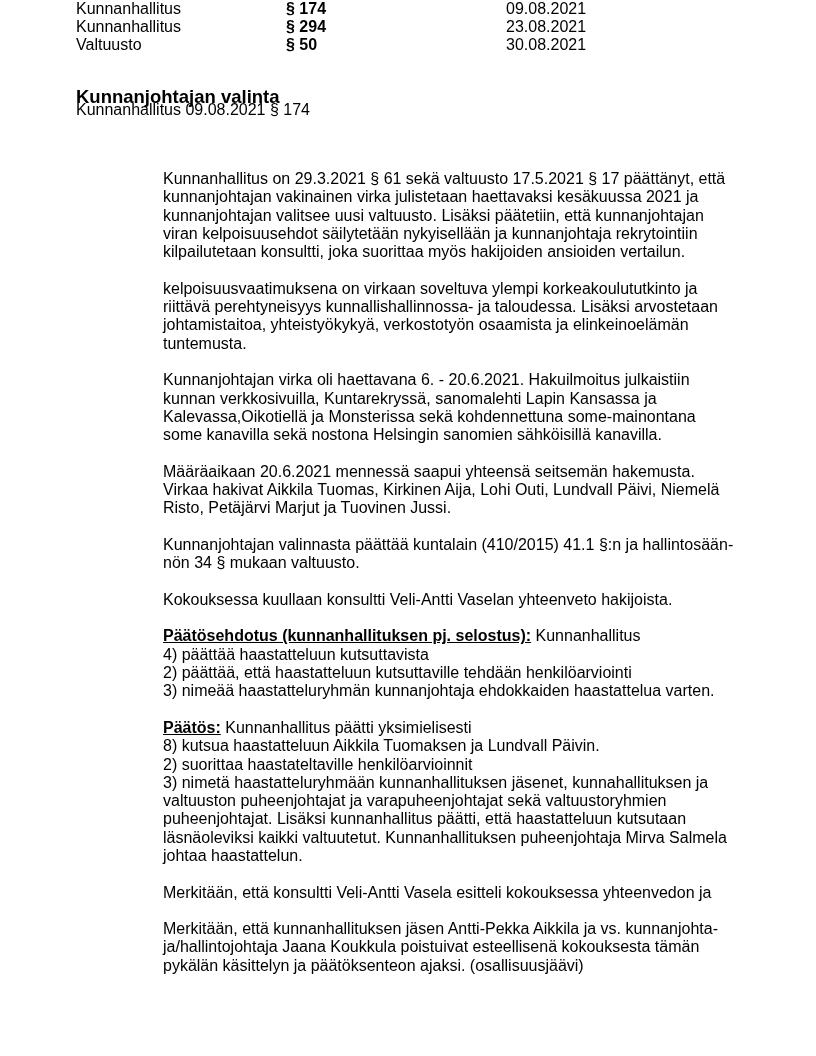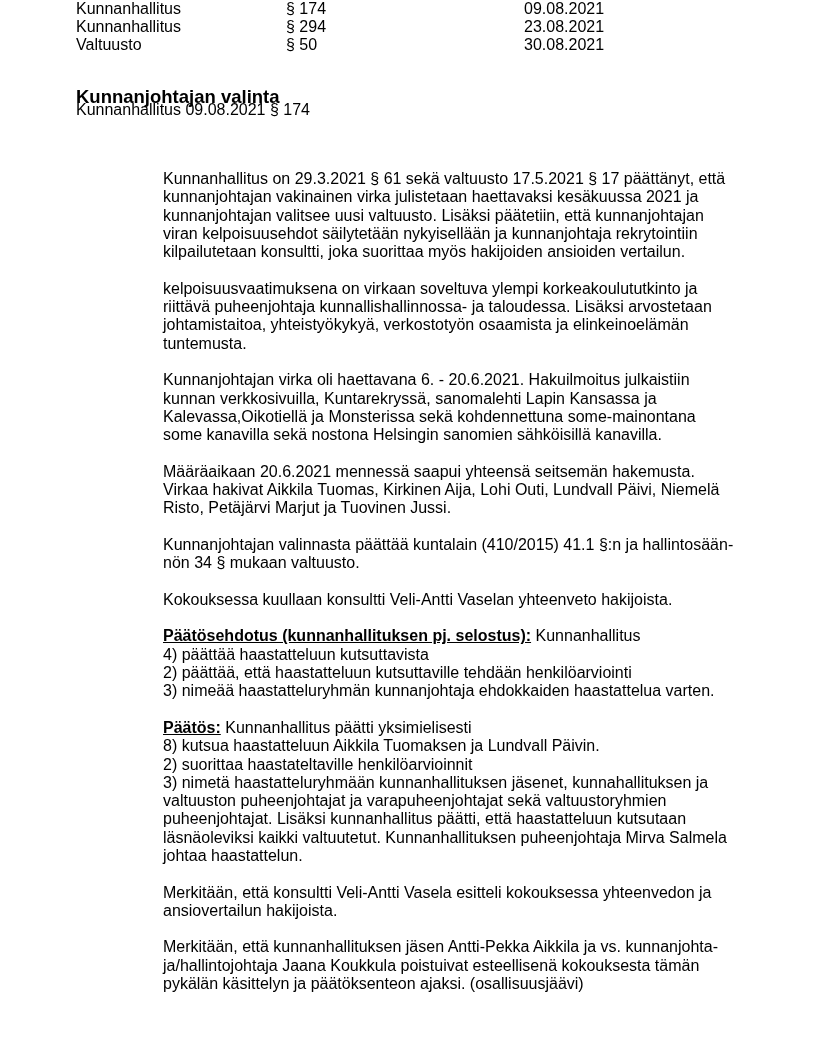--- a/index.html
+++ b/index.html
@@ -1,22 +1,22 @@
 <!DOCTYPE html>
 <html><head>
   <meta charset="utf-8">
   <style>
     html, body { margin: 0; padding: 0; background: #ffffff; }
     body { width: 816px; height: 1056px; position: relative; overflow: hidden;
       font-family: "Liberation Sans", sans-serif; color: #000; font-size: 16px; }
     .hrow { position: absolute; left: 76px; height: 18px; line-height: 18px; width: 560px; }
     .hrow span { position: absolute; top: 0; white-space: nowrap; }
     .hrow .c1 { left: 0; }
-    .hrow .c2 { left: 210px; }
-    .hrow .c3 { left: 448px; }
+    .hrow .c2 { left: 210px; font-weight: bold; }
+    .hrow .c3 { left: 430px; }
     .title { position: absolute; left: 76px; top: 73px; font-size: 18.5px; font-weight: bold; line-height: 22px; white-space: nowrap; margin-top: 13px; }
     .sub { position: absolute; left: 76px; top: 101px; line-height: 18px; white-space: nowrap; }
     .body { position: absolute; left: 163px; top: 170px; width: 585px; }
     .line { height: 18.3px; line-height: 18.3px; white-space: nowrap; }
     .gap { height: 18.3px; }
     .u { font-weight: bold; text-decoration: underline; }
   </style>
 </head>
 <body>
 
@@ -45,21 +45,21 @@
   <div>
     <div class="line">Kunnanhallitus on 29.3.2021 § 61 sekä valtuusto 17.5.2021 § 17 päättänyt, että</div>
     <div class="line">kunnanjohtajan vakinainen virka julistetaan haettavaksi kesäkuussa 2021 ja</div>
     <div class="line">kunnanjohtajan valitsee uusi valtuusto. Lisäksi päätetiin, että kunnanjohtajan</div>
     <div class="line">viran kelpoisuusehdot säilytetään nykyisellään ja kunnanjohtaja rekrytointiin</div>
     <div class="line">kilpailutetaan konsultti, joka suorittaa myös hakijoiden ansioiden vertailun.</div>
   </div>
   <div class="gap"></div>
   <div>
     <div class="line">kelpoisuusvaatimuksena on virkaan soveltuva ylempi korkeakoulututkinto ja</div>
-    <div class="line">riittävä puheenjohtaja kunnallishallinnossa- ja taloudessa. Lisäksi arvostetaan</div>
+    <div class="line">riittävä perehtyneisyys kunnallishallinnossa- ja taloudessa. Lisäksi arvostetaan</div>
     <div class="line">johtamistaitoa, yhteistyökykyä, verkostotyön osaamista ja elinkeinoelämän</div>
     <div class="line">tuntemusta.</div>
   </div>
   <div class="gap"></div>
   <div>
     <div class="line">Kunnanjohtajan virka oli haettavana 6. - 20.6.2021. Hakuilmoitus julkaistiin</div>
     <div class="line">kunnan verkkosivuilla, Kuntarekryssä, sanomalehti Lapin Kansassa ja</div>
     <div class="line">Kalevassa,Oikotiellä ja Monsterissa sekä kohdennettuna some-mainontana</div>
     <div class="line">some kanavilla sekä nostona Helsingin sanomien sähköisillä kanavilla.</div>
   </div>
@@ -92,21 +92,20 @@
     <div class="line">2) suorittaa haastateltaville henkilöarvioinnit</div>
     <div class="line">3) nimetä haastatteluryhmään kunnanhallituksen jäsenet, kunnahallituksen ja</div>
     <div class="line">valtuuston puheenjohtajat ja varapuheenjohtajat sekä valtuustoryhmien</div>
     <div class="line">puheenjohtajat. Lisäksi kunnanhallitus päätti, että haastatteluun kutsutaan</div>
     <div class="line">läsnäoleviksi kaikki valtuutetut. Kunnanhallituksen puheenjohtaja Mirva Salmela</div>
     <div class="line">johtaa haastattelun.</div>
   </div>
   <div class="gap"></div>
   <div>
     <div class="line">Merkitään, että konsultti Veli-Antti Vasela esitteli kokouksessa yhteenvedon ja</div>
-    <div class="line">ansiovertailun hakijoista.</div>
   </div>
   <div class="gap"></div>
   <div>
     <div class="line">Merkitään, että kunnanhallituksen jäsen Antti-Pekka Aikkila ja vs. kunnanjohta-</div>
     <div class="line">ja/hallintojohtaja Jaana Koukkula poistuivat esteellisenä kokouksesta tämän</div>
     <div class="line">pykälän käsittelyn ja päätöksenteon ajaksi. (osallisuusjäävi)</div>
   </div>
 </div>
 
 </body></html>

